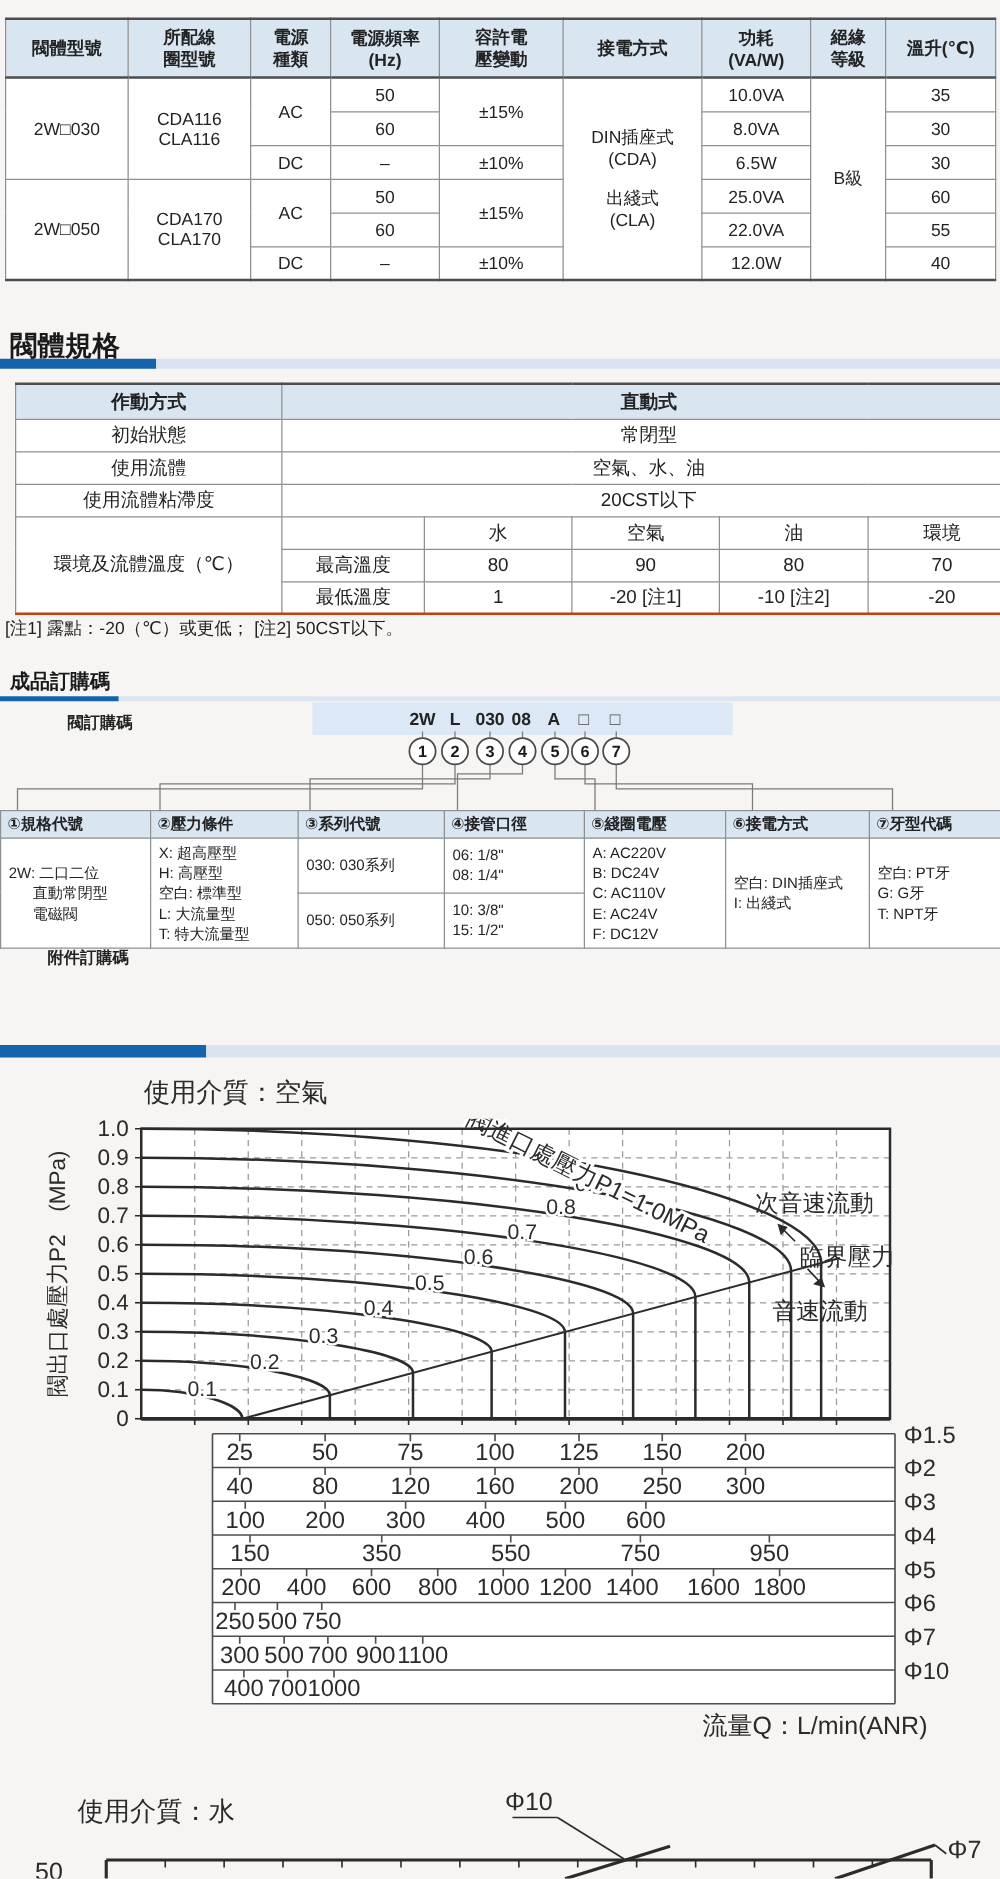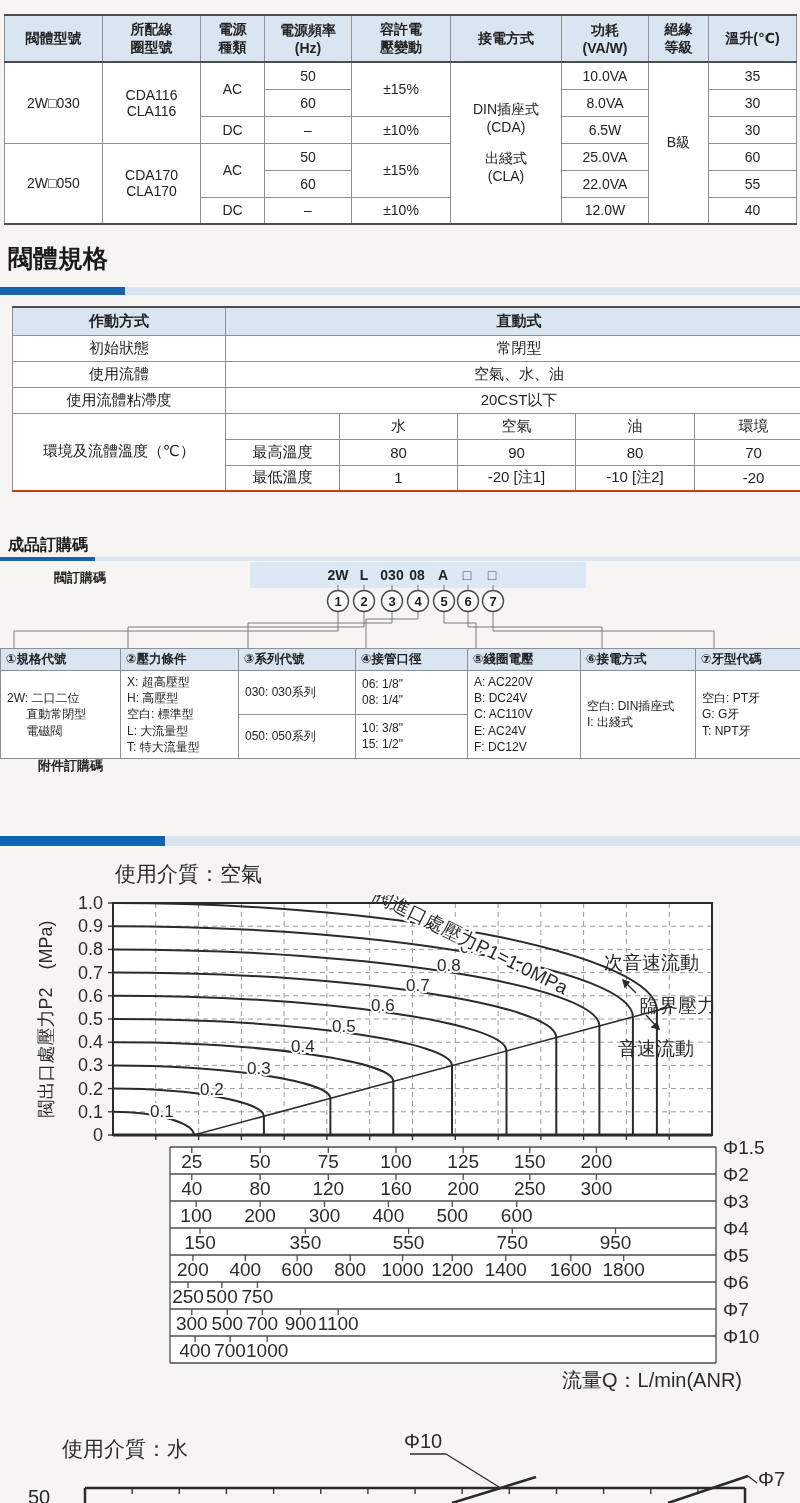--- a/index.html
+++ b/index.html
@@ -162,21 +162,21 @@
     <tr>
       <td>DC</td>
       <td>–</td>
       <td>±10%</td>
       <td>12.0W</td>
       <td>40</td>
     </tr>
   </tbody>
     </table>
 
-  <div class="sec-title" style="top:242px;font-size:25px">閥體規格</div>
+  <div class="sec-title" style="top:262px;font-size:22px">閥體規格</div>
   <div class="bar" style="top:287px;height:8px">
     <div class="dk" style="width:125px"></div>
       <div class="lt" style="width:675px"></div>
   </div>
 
   <table class="t2">
     <colgroup>
         <col style="width:213px">
         <col style="width:114px">
         <col style="width:118px">
@@ -218,20 +218,21 @@
     </tr>
     <tr>
       <td>最低溫度</td>
       <td>1</td>
       <td>-20 [注1]</td>
       <td>-10 [注2]</td>
       <td>-20</td>
     </tr>
   </tbody>
     </table>
+  <div class="note">[注1] 露點：-20（℃）或更低； [注2] 50CST以下。</div>
 
   <div class="sec-title" style="top:535px;font-size:16px">成品訂購碼</div>
   <div class="bar" style="top:557px;height:4px">
     <div class="dk" style="width:95px"></div>
       <div class="lt" style="width:705px;background:#dce6f2"></div>
   </div>
 
   <div class="row-label">閥訂購碼</div>
   <div class="code-band">
     <span style="left:88px">2W</span>

